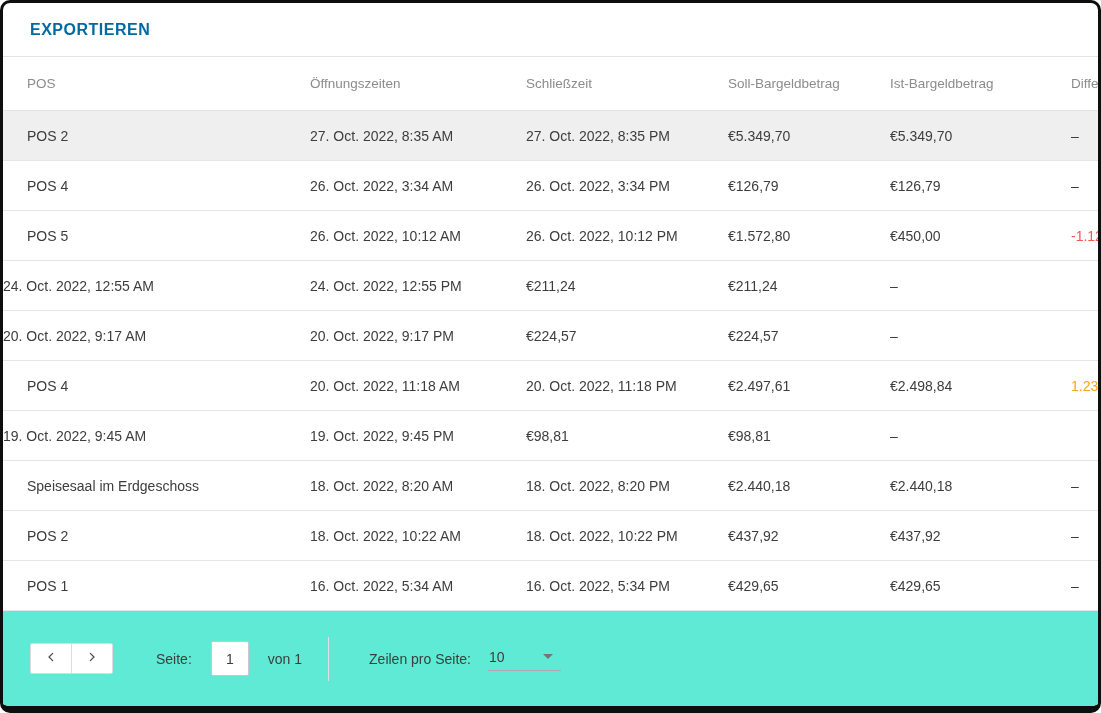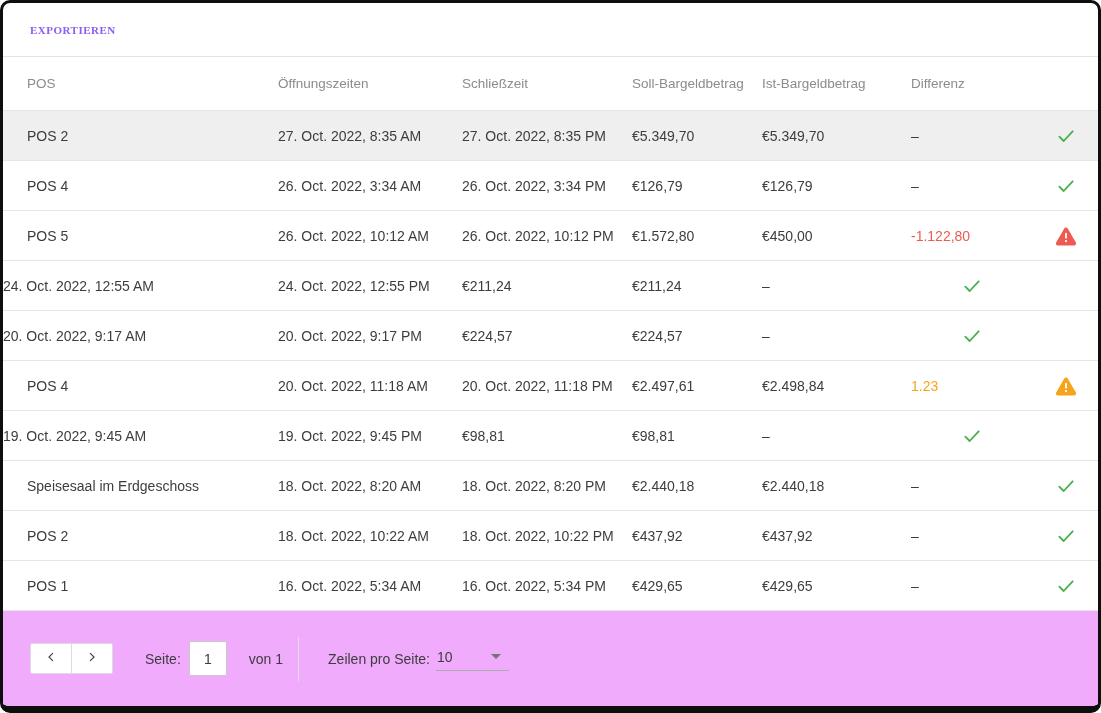--- a/index.html
+++ b/index.html
@@ -22,35 +22,36 @@
     height: 54px;
     flex: 0 0 54px;
     display: flex;
     align-items: center;
     padding-left: 13px;
     border-bottom: 1px solid #e4e4e4;
   }
   .export-btn {
     background: transparent;
     border: none;
-    font-family: Liberation Serif, serif;
-    font-size: 11px;
+    font-family: Liberation Sans, sans-serif;
+    font-size: 16px;
     font-weight: bold;
     letter-spacing: .5px;
-    color: #8b5cf6;
+    color: #0369a1;
     padding: 10px 14px;
     cursor: pointer;
     border-radius: 3px;
   }
 
   
   .grid-row {
     display: grid;
     grid-template-columns: 275px 184px 170px 130px 149px 122px 1fr;
     align-items: center;
+    gap: 32px;
   }
   .header-row {
     height: 54px;
     flex: 0 0 54px;
     border-bottom: 1px solid #e4e4e4;
     color: #8c8c8c;
     font-size: 13.5px;
   }
   .c-first { padding-left: 24px; }
   .c-right { text-align: left; }
@@ -70,21 +71,22 @@
   .icon-cell svg { display: block; }
 
   
   .footer {
     flex: 1;
     display: flex;
     align-items: center;
     padding-left: 27px;
     font-size: 14px;
     color: #3d3d3d;
-    background: #f0abfc;
+    background: #5eead4;
+    gap: 11px;
   }
   .pager-group { display: flex; }
   .pager-btn {
     width: 42px; height: 31px;
     background: #fff;
     border: 1px solid #dcdcdc;
     display: flex; align-items: center; justify-content: center;
     cursor: pointer;
     padding: 0;
   }
@@ -95,21 +97,21 @@
     width: 38px; height: 35px;
     margin-left: 8px;
     border: 1px solid #c9c9c9;
     border-radius: 2px;
     text-align: center;
     font-family: inherit;
     font-size: 14px;
     color: #3d3d3d;
     outline: none;
   }
-  .of-label { margin-left: 22px; }
+  .of-label { margin-left: 8px; }
   .v-divider {
     width: 1px; height: 44px;
     background: #e0e0e0;
     margin-left: 15px; margin-right: 29px;
   }
   .rpp-select {
     display: inline-flex;
     align-items: center;
     justify-content: space-between;
     width: 73px;

